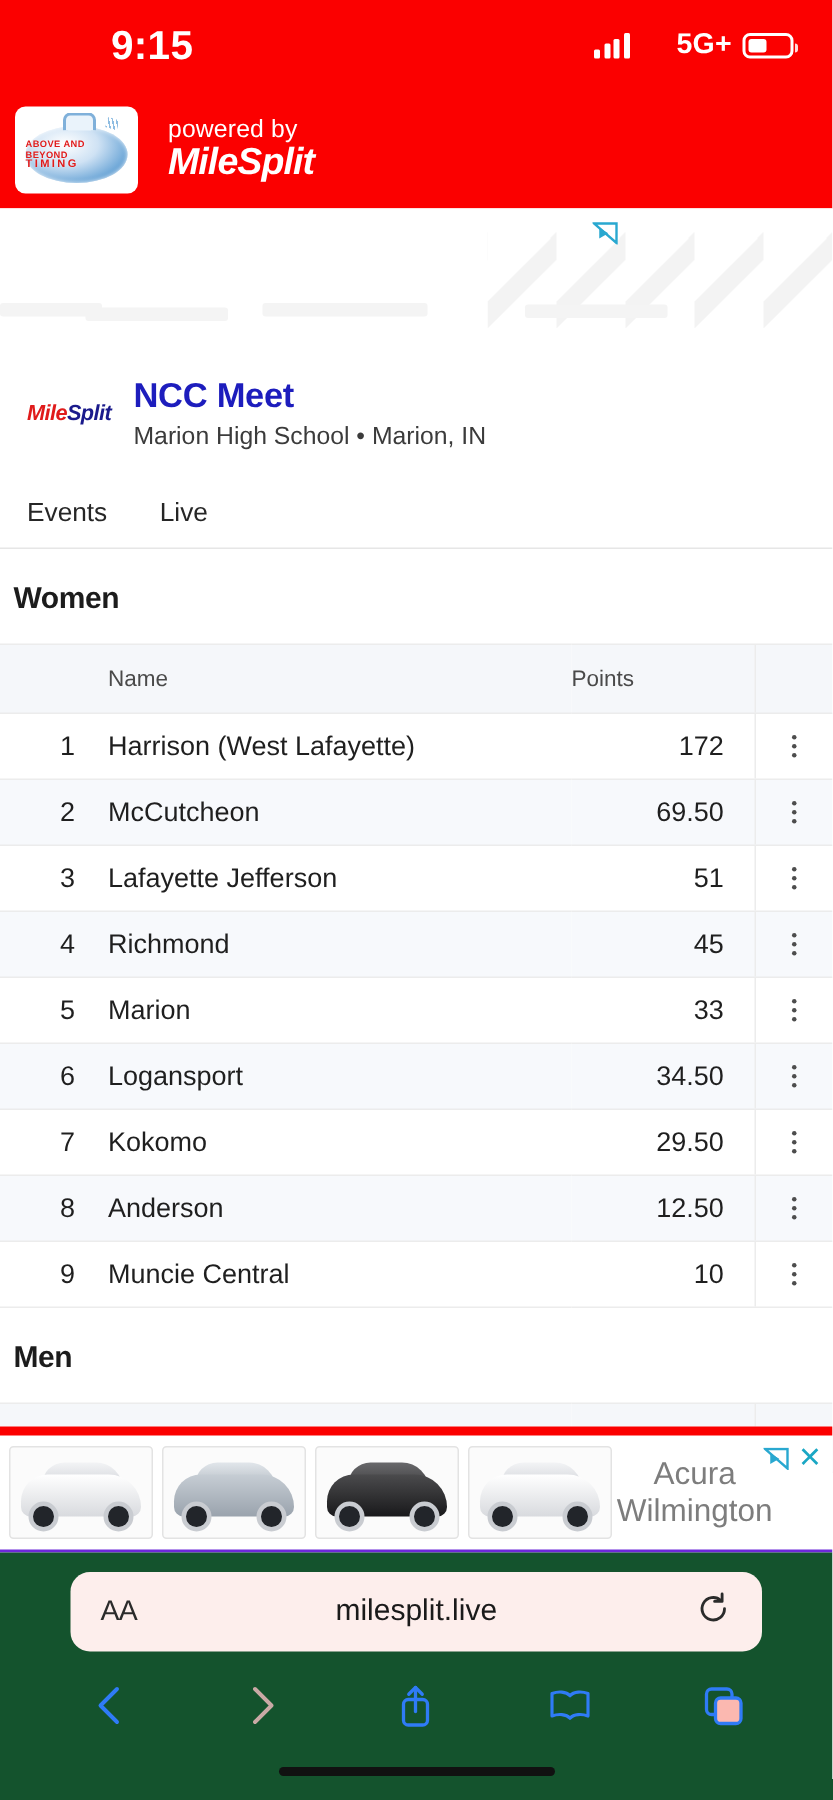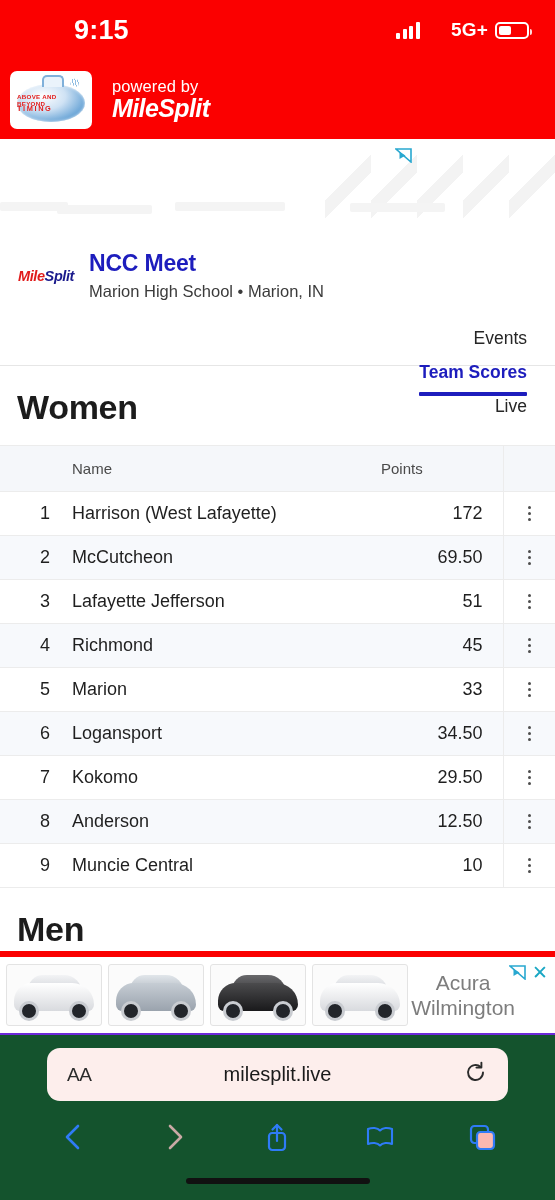--- a/index.html
+++ b/index.html
@@ -117,36 +117,36 @@
     color:#1d1dbd; font-size:23px; font-weight:700; line-height:27px;
     letter-spacing:-.2px;
   }
   .meet-sub{
     color:#3b3b3b; font-size:16.5px; line-height:22px; margin-top:3px;
   }
 
   
   .tabs{
     display:flex; align-items:flex-end; gap:0;
-    padding:26px 10px 0 18px; border-bottom:1px solid #e6e6e6; height:64px;flex-direction:column;
+    padding:26px 4px 0 18px; border-bottom:1px solid #e6e6e6; height:64px;
   }
   .tab{
     font-size:17.5px; color:#262626; padding:0 18px 13px 0; background:none;
     border:none; font-family:inherit; cursor:pointer; position:relative;
   }
   .tab + .tab{ padding-left:17px; }
   .tab.active{ color:#1d1dbd; font-weight:700; }
   .tab.active:after{
     content:""; position:absolute; left:17px; right:18px; bottom:0;
     height:4px; background:#1d1dbd; border-radius:1px;
   }
 
   
   .sec-h{
-    font-size:34px; font-weight:700; color:#1c1c1c; padding:22px 0 18px 17px;
+    font-size:20px; font-weight:700; color:#1c1c1c; padding:22px 0 18px 9px;
     letter-spacing:-.3px;
   }
 
   
   .tbl{ width:100%; border-collapse:collapse; table-layout:fixed; }
   .tbl col.c-rank{ width:72px; }
   .tbl col.c-name{ width:auto; }
   .tbl col.c-pts{  width:122px; }
   .tbl col.c-act{  width:52px; }
   .tbl th{
@@ -282,21 +282,20 @@
       <span class="r">Mile</span><span class="b">Split</span>
     </div>
     <div class="meet-txt">
       <div class="meet-title">NCC Meet</div>
       <div class="meet-sub">Marion High School • Marion, IN</div>
     </div>
   </div>
 
   <div class="tabs">
     <button class="tab">Events</button>
-    <button class="tab active">Team Scores</button>
     <button class="tab">Live</button>
   </div>
 
   <div class="sec-h">Women</div>
   <table class="tbl">
     <colgroup>
         <col class="c-rank">
         <col class="c-name">
         <col class="c-pts">
         <col class="c-act">

